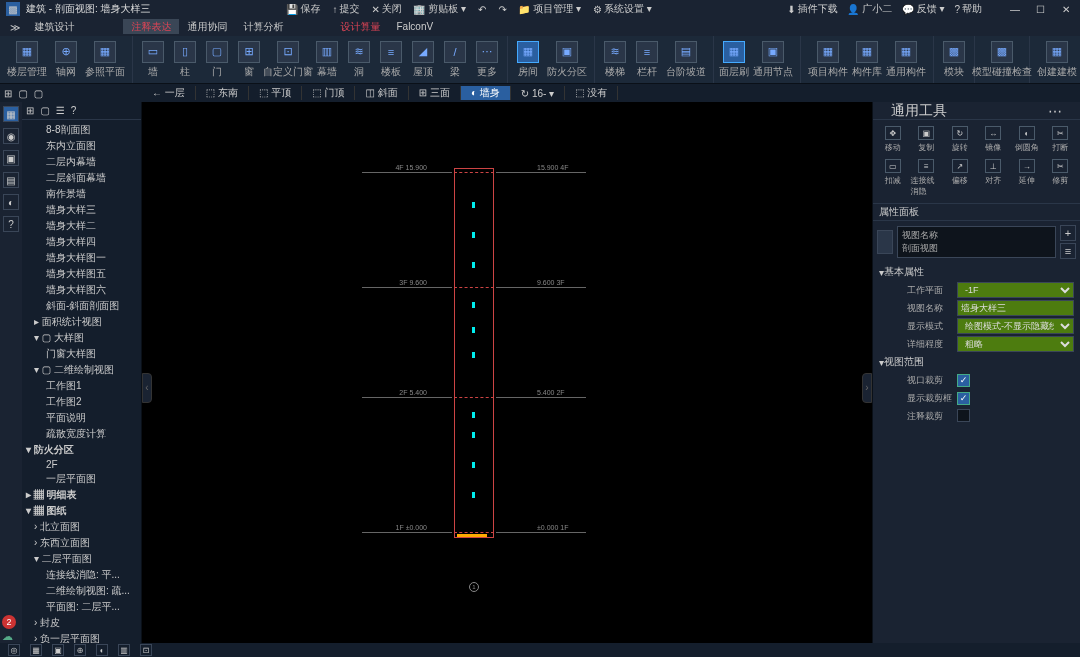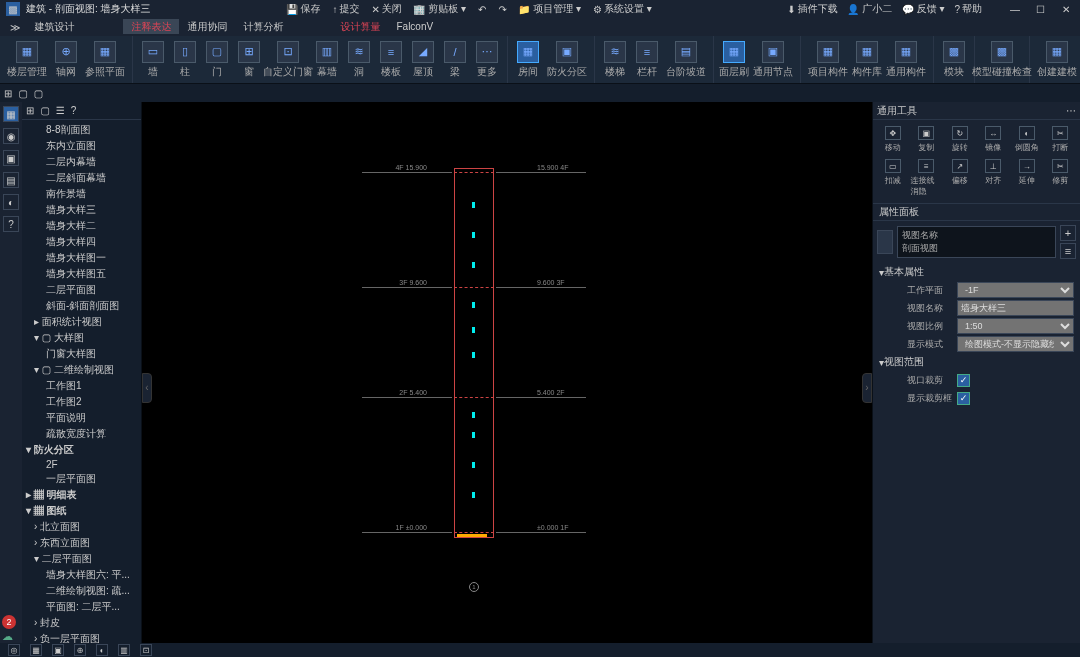--- a/index.html
+++ b/index.html
@@ -65,32 +65,32 @@
     .floor-lbl-r { position: absolute; font-size: 7px; color: #888; width: 60px; }
     .tick-cyan { position: absolute; width: 3px; height: 6px; background: #0ee; }
     .bot-mark { position: absolute; width: 10px; height: 3px; background: #fa0; }
     .circle-mark { position: absolute; width: 10px; height: 10px; border: 1px solid #888; border-radius: 50%; font-size: 6px; display: flex; align-items: center; justify-content: center; color: #888; }
 
     .canvas-handle { position: absolute; left: 0; top: 50%; width: 10px; height: 30px; background: #1a2332; border: 1px solid #333; border-radius: 0 4px 4px 0; cursor: pointer; display: flex; align-items: center; justify-content: center; color: #666; }
     .canvas-handle.right { left: auto; right: 0; border-radius: 4px 0 0 4px; }
 
     
     .right-panel { width: 208px; background: #1a2332; border-left: 1px solid #0a1018; display: flex; flex-direction: column; }
-    .panel-hdr { height: 18px; padding: 0 4px; font-size: 10px; display: flex; align-items: center; justify-content: space-between; border-bottom: 1px solid #2a3648; }
+    .panel-hdr { height: 18px; padding: 0 18px; font-size: 14px; display: flex; align-items: center; justify-content: space-between; border-bottom: 1px solid #2a3648; }
     .tool-grid { display: grid; grid-template-columns: repeat(6, 1fr); padding: 4px; gap: 2px; }
     .tool-cell { display: flex; flex-direction: column; align-items: center; gap: 2px; padding: 2px 0; cursor: pointer; }
     .tool-cell .tic { width: 16px; height: 14px; border: 1px solid #4a5a6a; font-size: 8px; display: flex; align-items: center; justify-content: center; }
     .tool-cell .tlb { font-size: 8px; color: #aaa; }
 
     .prop-hdr { height: 18px; padding: 0 6px; font-size: 10px; display: flex; align-items: center; border-top: 1px solid #2a3648; border-bottom: 1px solid #2a3648; }
     .prop-row { display: flex; align-items: center; padding: 1px 6px; min-height: 18px; }
     .prop-row.section { color: #ccc; font-size: 10px; padding: 2px 6px; }
     .prop-lbl { width: 50px; font-size: 9px; color: #aaa; margin-left: 28px; }
     .prop-val { flex: 1; }
-    .prop-val input, .prop-val select { width: 100%; background: #737373; border: 1px solid #3a4658; color: #ddd; font-size: 9px; padding: 1px 3px; height: 16px; }
+    .prop-val input, .prop-val select { width: 100%; background: #4d7c0f; border: 1px solid #3a4658; color: #ddd; font-size: 9px; padding: 1px 3px; height: 16px; }
     .prop-val .ck { width: 13px; height: 13px; background: #2a5fa0; border: 1px solid #4a8; display: inline-flex; align-items: center; justify-content: center; font-size: 9px; color: #fff; }
     .prop-val .ck.off { background: #0e141c; border-color: #3a4658; }
     .prop-val .btn { width: 100%; height: 16px; background: #1a2332; border: 1px solid #3a4658; color: #ddd; font-size: 9px; cursor: pointer; }
 
     .view-name-row { display: flex; align-items: center; padding: 4px; gap: 4px; }
     .view-name-box { flex: 1; background: #0e141c; border: 1px solid #3a4658; padding: 2px 4px; display: flex; flex-direction: column; }
     .view-name-box span { font-size: 9px; color: #aaa; }
     .mini-btn { width: 16px; height: 16px; border: 1px solid #3a4658; font-size: 11px; display: flex; align-items: center; justify-content: center; background: #1a2332; cursor: pointer; }
 
     
@@ -275,20 +275,31 @@
       </div>
     </div>
   </div>
 
 <div class="view-bar">
   <div style="display:flex; width:142px; padding:0 4px; gap:6px" id="viewbar-left">
       <span style="cursor: pointer;">⊞</span>
       <span style="cursor: pointer;">▢</span>
       <span style="cursor: pointer;">▢</span>
     </div>
+  <div style="flex:1; display:flex" id="viewbar-segs">
+      <div class="view-seg">←  一层</div>
+      <div class="view-seg">⬚ 东南</div>
+      <div class="view-seg">⬚ 平顶</div>
+      <div class="view-seg">⬚ 门顶</div>
+      <div class="view-seg">◫ 斜面</div>
+      <div class="view-seg">⊞ 三面</div>
+      <div class="view-seg active">◐ 墙身</div>
+      <div class="view-seg">↻ 16- ▾</div>
+      <div class="view-seg">⬚ 没有</div>
+    </div>
 </div>
 
 <div class="main">
   <div class="left-rail">
     <div class="rail-ic sel">▦</div>
     <div class="rail-ic">◉</div>
     <div class="rail-ic">▣</div>
     <div class="rail-ic">▤</div>
     <div class="rail-ic">◐</div>
     <div class="rail-ic">?</div>
@@ -305,39 +316,39 @@
         <div class="tree-item lv2">8-8剖面图</div>
         <div class="tree-item lv2">东内立面图</div>
         <div class="tree-item lv2">二层内幕墙</div>
         <div class="tree-item lv2">二层斜面幕墙</div>
         <div class="tree-item lv2">南作景墙</div>
         <div class="tree-item lv2">墙身大样三</div>
         <div class="tree-item lv2">墙身大样二</div>
         <div class="tree-item lv2">墙身大样四</div>
         <div class="tree-item lv2">墙身大样图一</div>
         <div class="tree-item lv2">墙身大样图五</div>
-        <div class="tree-item lv2">二层平面图</div>
+        <div class="tree-item lv2">墙身大样图六</div>
         <div class="tree-item lv2">斜面-斜面剖面图</div>
         <div class="tree-item lv1">▸ 面积统计视图</div>
         <div class="tree-item lv1">▾ ▢ 大样图</div>
         <div class="tree-item lv2">门窗大样图</div>
         <div class="tree-item lv1">▾ ▢ 二维绘制视图</div>
         <div class="tree-item lv2">工作图1</div>
         <div class="tree-item lv2">工作图2</div>
         <div class="tree-item lv2">平面说明</div>
         <div class="tree-item lv2">疏散宽度计算</div>
         <div class="tree-item lv0">▾ 防火分区</div>
         <div class="tree-item lv2">2F</div>
         <div class="tree-item lv2">一层平面图</div>
         <div class="tree-item lv0">▸ ▦ 明细表</div>
         <div class="tree-item lv0">▾ ▦ 图纸</div>
         <div class="tree-item lv1">› 北立面图</div>
         <div class="tree-item lv1">› 东西立面图</div>
         <div class="tree-item lv1">▾ 二层平面图</div>
-        <div class="tree-item lv2">墙身大样图六: 平...</div>
+        <div class="tree-item lv2">连接线消隐: 平...</div>
         <div class="tree-item lv2">二维绘制视图: 疏...</div>
         <div class="tree-item lv2">平面图: 二层平...</div>
         <div class="tree-item lv1">› 封皮</div>
         <div class="tree-item lv1">› 负一层平面图</div>
       </div>
   </div>
 
   <div class="canvas">
     <div class="canvas-handle">‹</div>
     <div class="canvas-handle right">›</div>
@@ -455,37 +466,41 @@
     <div id="props">
         <div class="prop-row">
           <div class="prop-lbl">工作平面</div>
           <div class="prop-val"><select><option>-1F</option></select></div>
         </div>
         <div class="prop-row">
           <div class="prop-lbl">视图名称</div>
           <div class="prop-val"><input value="墙身大样三" style=""></div>
         </div>
         <div class="prop-row">
-          <div class="prop-lbl">视图比例</div>
-          <div class="prop-val"><select><option>1:50</option></select></div>
-        </div>
-        <div class="prop-row">
           <div class="prop-lbl">显示模式</div>
           <div class="prop-val"><select><option>绘图模式-不显示隐藏线</option></select></div>
         </div>
+        <div class="prop-row">
+          <div class="prop-lbl">详细程度</div>
+          <div class="prop-val"><select><option>粗略</option></select></div>
+        </div>
       </div>
     <div class="prop-row section">▾ <span>视图范围</span></div>
     <div id="range-props">
         <div class="prop-row">
           <div class="prop-lbl">视口裁剪</div>
           <div class="prop-val"><div class="ck">✓</div></div>
         </div>
         <div class="prop-row">
           <div class="prop-lbl">显示裁剪框</div>
           <div class="prop-val"><div class="ck">✓</div></div>
+        </div>
+        <div class="prop-row">
+          <div class="prop-lbl">注释裁剪</div>
+          <div class="prop-val"><div class="ck off"></div></div>
         </div>
       </div>
   </div>
 </div>
 
 <div class="status-bar" id="status-bar">
     <div class="status-ic">◎</div>
     <div class="status-ic">▦</div>
     <div class="status-ic">▣</div>
     <div class="status-ic">⊕</div>

